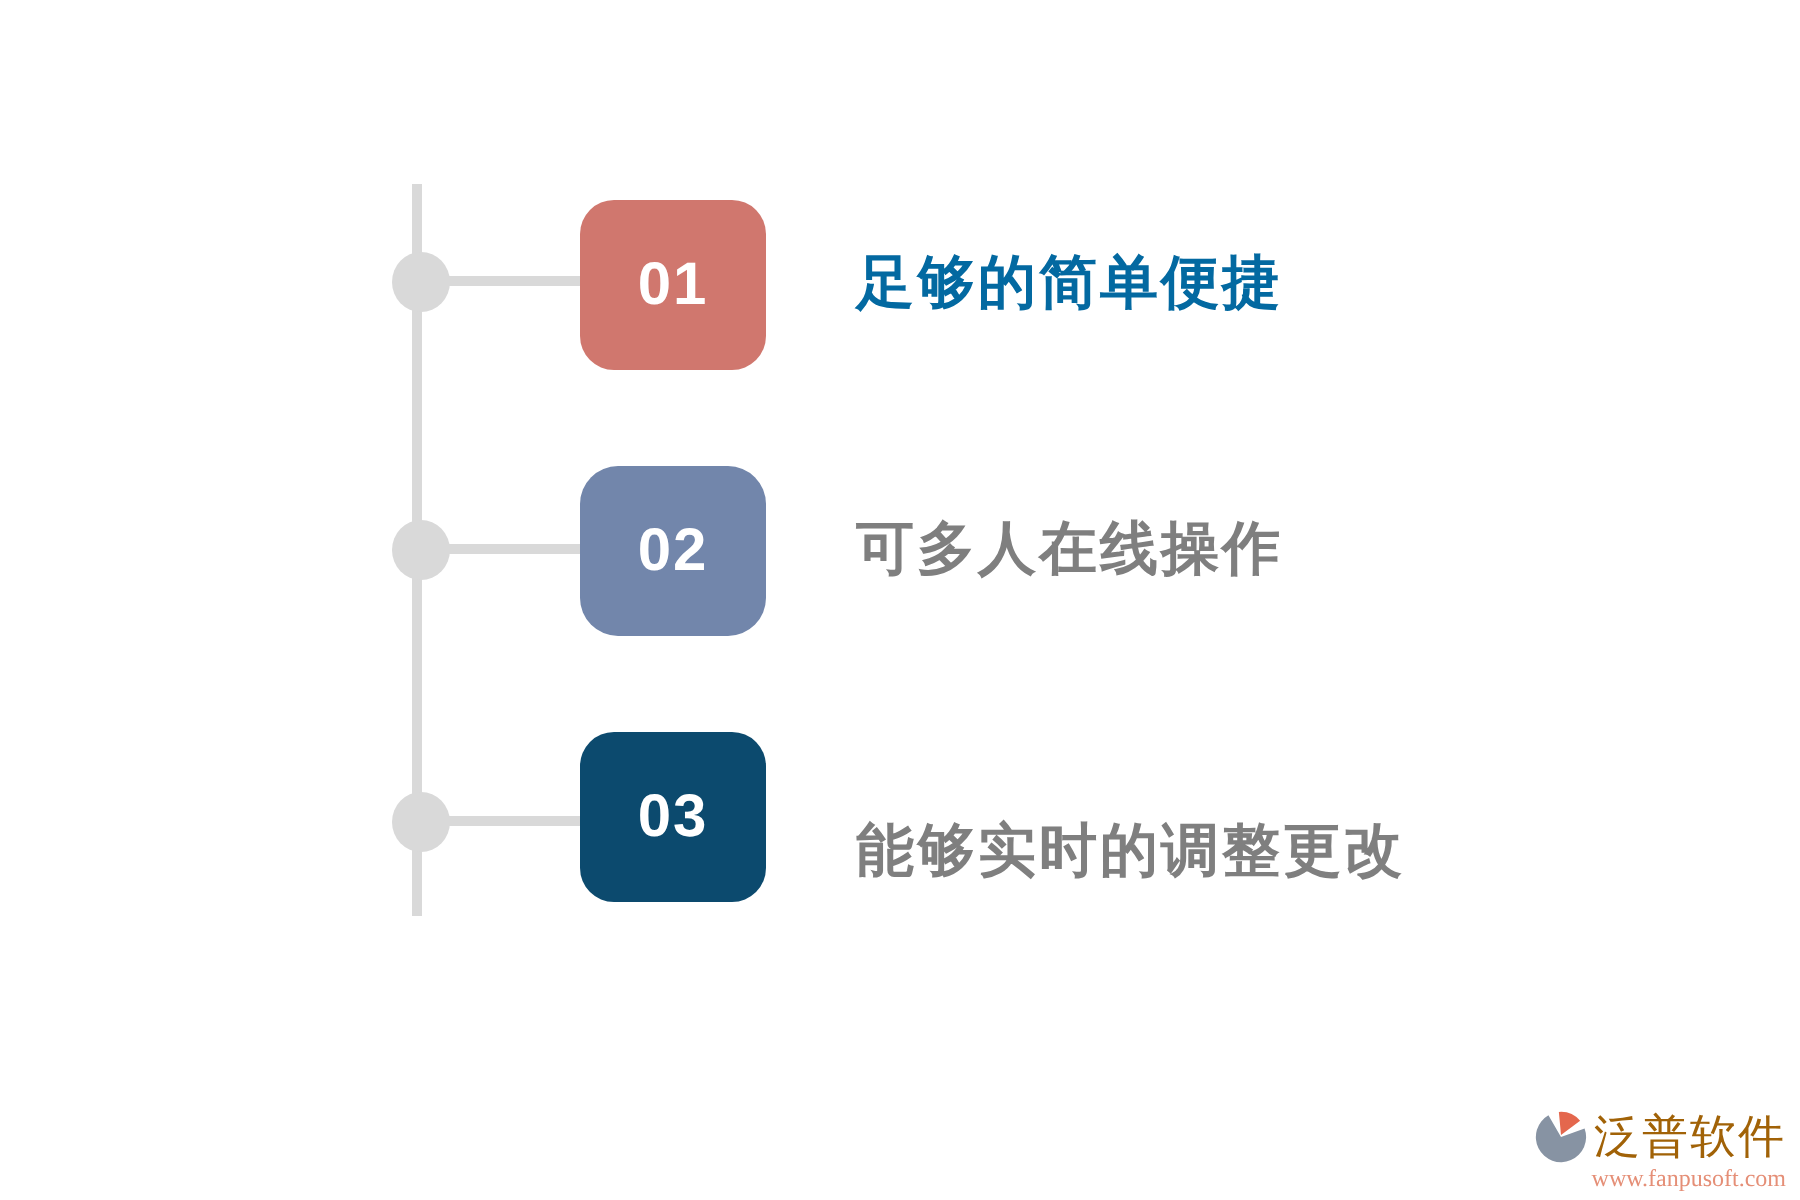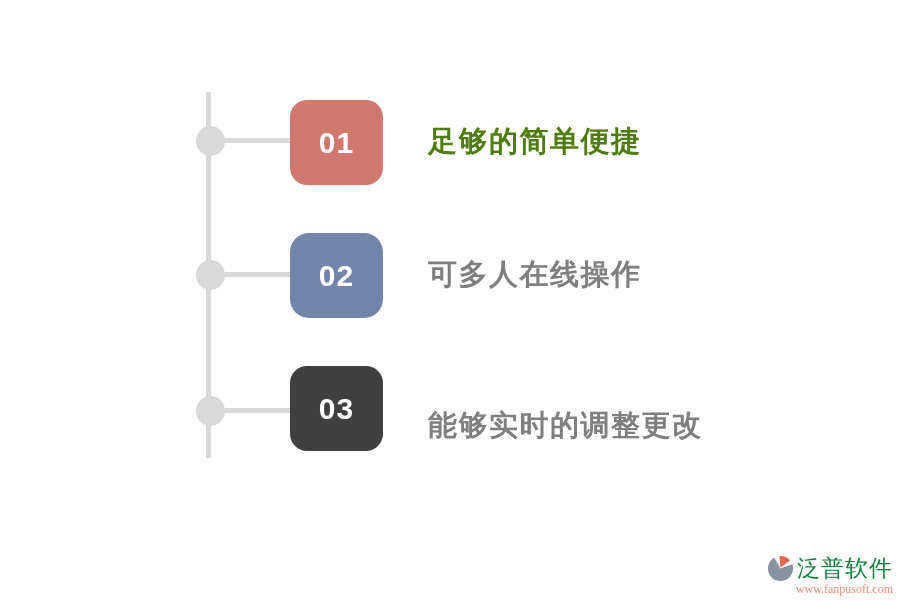--- a/index.html
+++ b/index.html
@@ -118,30 +118,30 @@
   <div class="timeline-node node-0" style="background-color: rgb(217, 217, 217);"></div>
   <div class="timeline-node node-1" style="background-color: rgb(217, 217, 217);"></div>
   <div class="timeline-node node-2" style="background-color: rgb(217, 217, 217);"></div>
 
   <div class="timeline-connector conn-0" style="background-color: rgb(217, 217, 217);"></div>
   <div class="timeline-connector conn-1" style="background-color: rgb(217, 217, 217);"></div>
   <div class="timeline-connector conn-2" style="background-color: rgb(217, 217, 217);"></div>
 
   <div class="step-badge badge-0" style="background-color: rgb(208, 119, 110);">01</div>
   <div class="step-badge badge-1" style="background-color: rgb(114, 134, 171); border-radius: 19px;">02</div>
-  <div class="step-badge badge-2" style="background-color: #404040;">03</div>
+  <div class="step-badge badge-2" style="background-color: #0c4a6e;">03</div>
 
-  <div class="step-label label-0" style="color: #4d7c0f;">足够的简单便捷</div>
+  <div class="step-label label-0" style="color: #0369a1;">足够的简单便捷</div>
   <div class="step-label label-2" style="color: rgb(127, 127, 127);">能够实时的调整更改</div>
   <div class="step-label label-1" style="color: rgb(127, 127, 127);">可多人在线操作</div>
 
   <div class="brand">
     <div class="brand-top">
       <svg class="brand-icon" width="29" height="29" viewBox="0 0 30 30" aria-hidden="true">
         <path d="M15 15 L8.5 3.74 A13 13 0 1 0 27.2 10.55 Z" fill="#8793a3"></path>
         <path d="M15 14 L13.9 2.05 A13 13 0 0 1 24.9 6.64 Z" fill="#e4674d"></path>
       </svg>
-      <span class="brand-name" style="color: #15803d;">泛普软件</span>
+      <span class="brand-name" style="color: #a16207;">泛普软件</span>
     </div>
     <div class="brand-url" style="color: rgb(229, 143, 119);">www.fanpusoft.com</div>
   </div>
 
 </div>
 
 </body></html>

